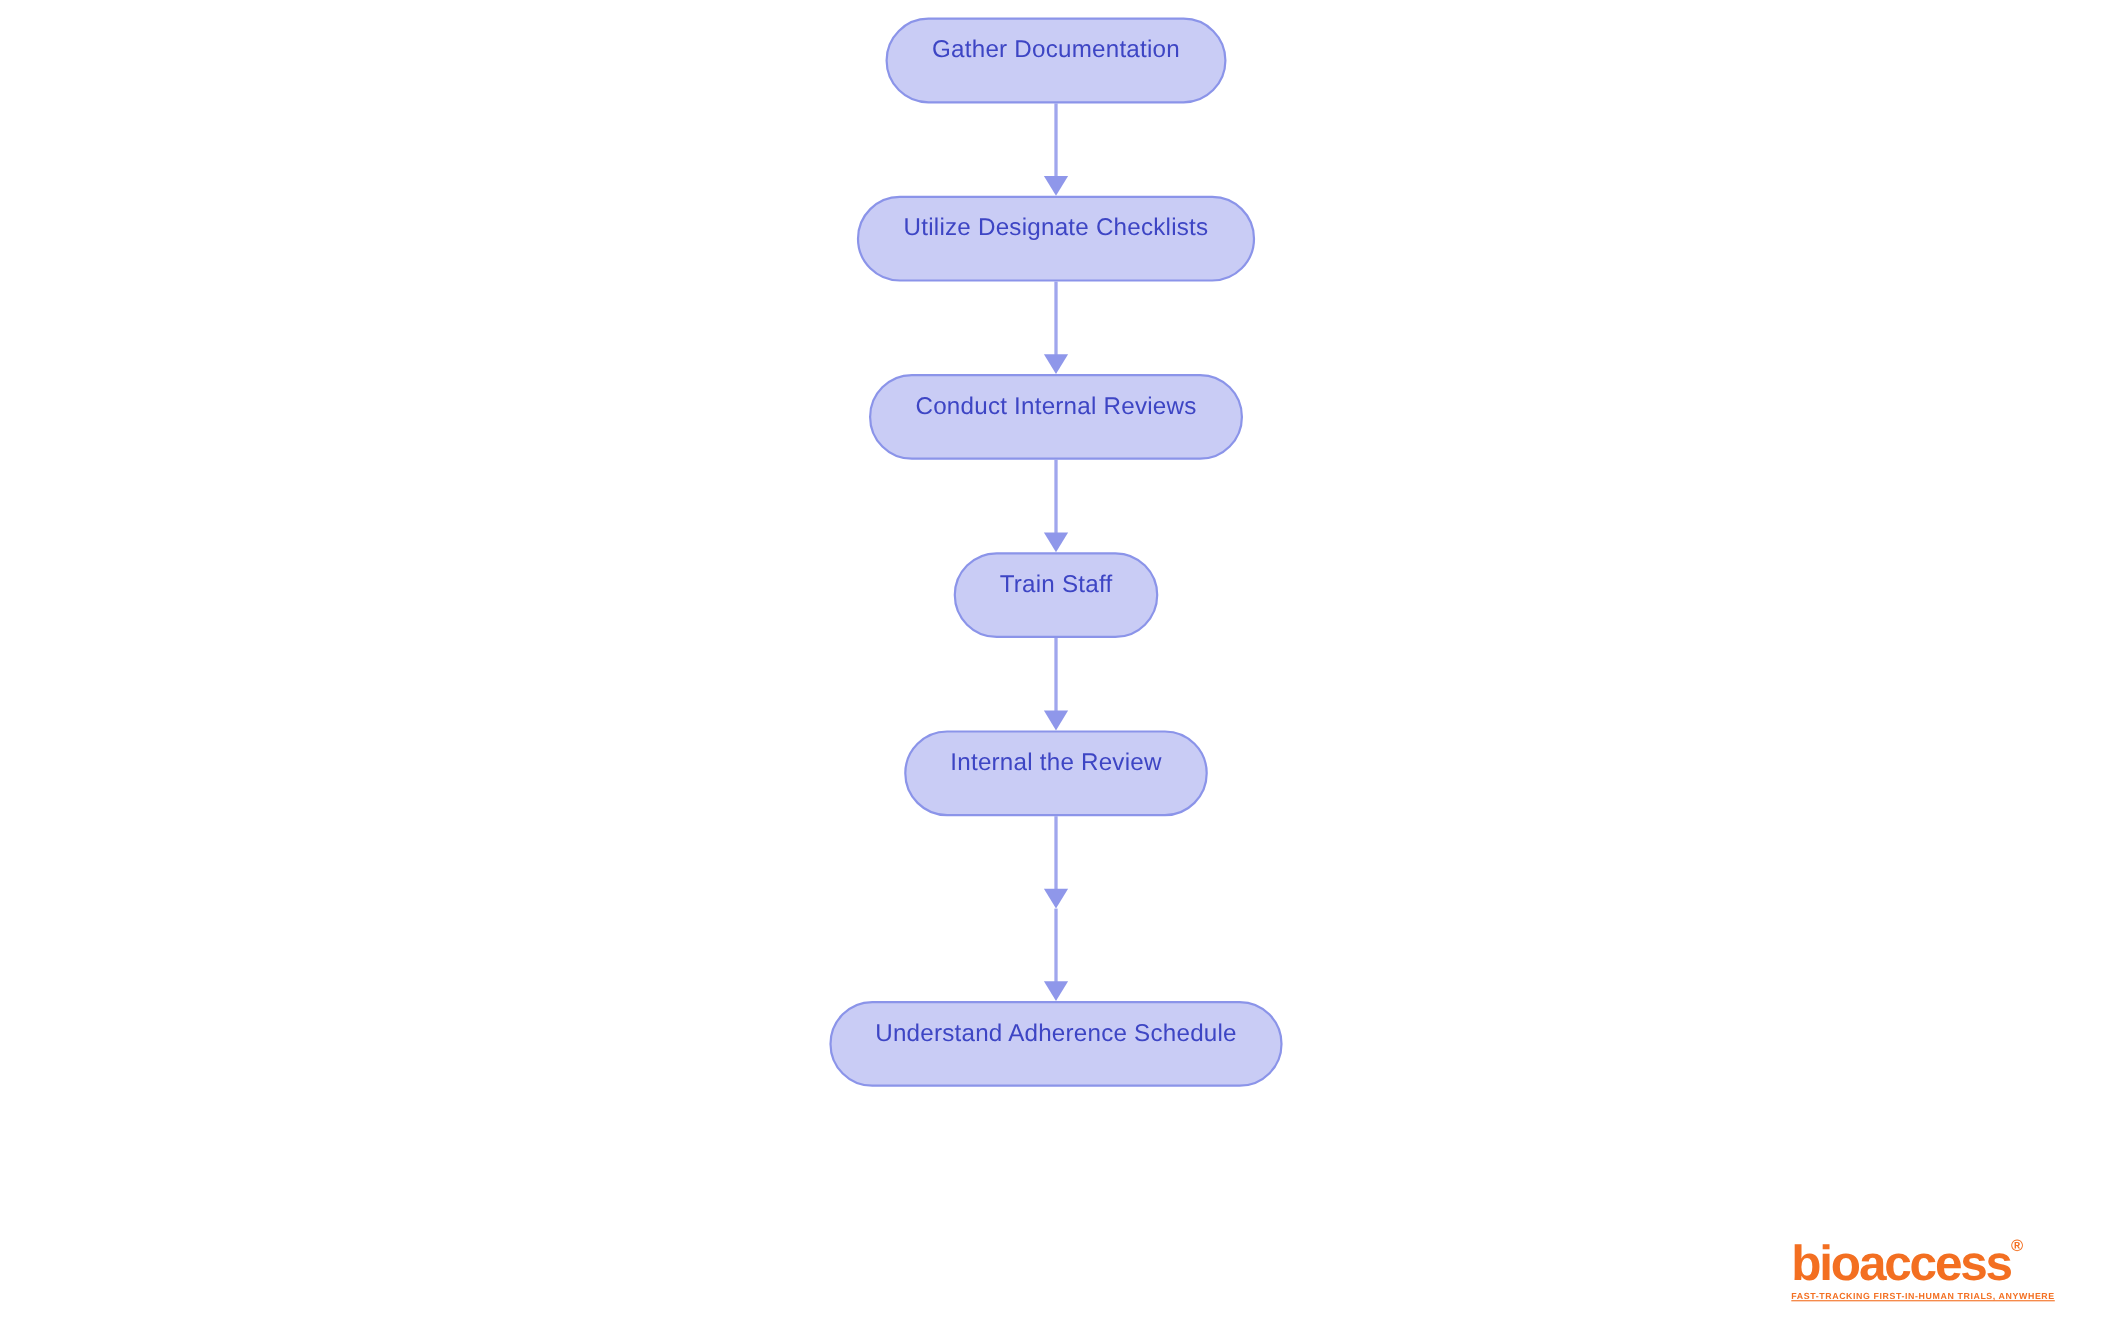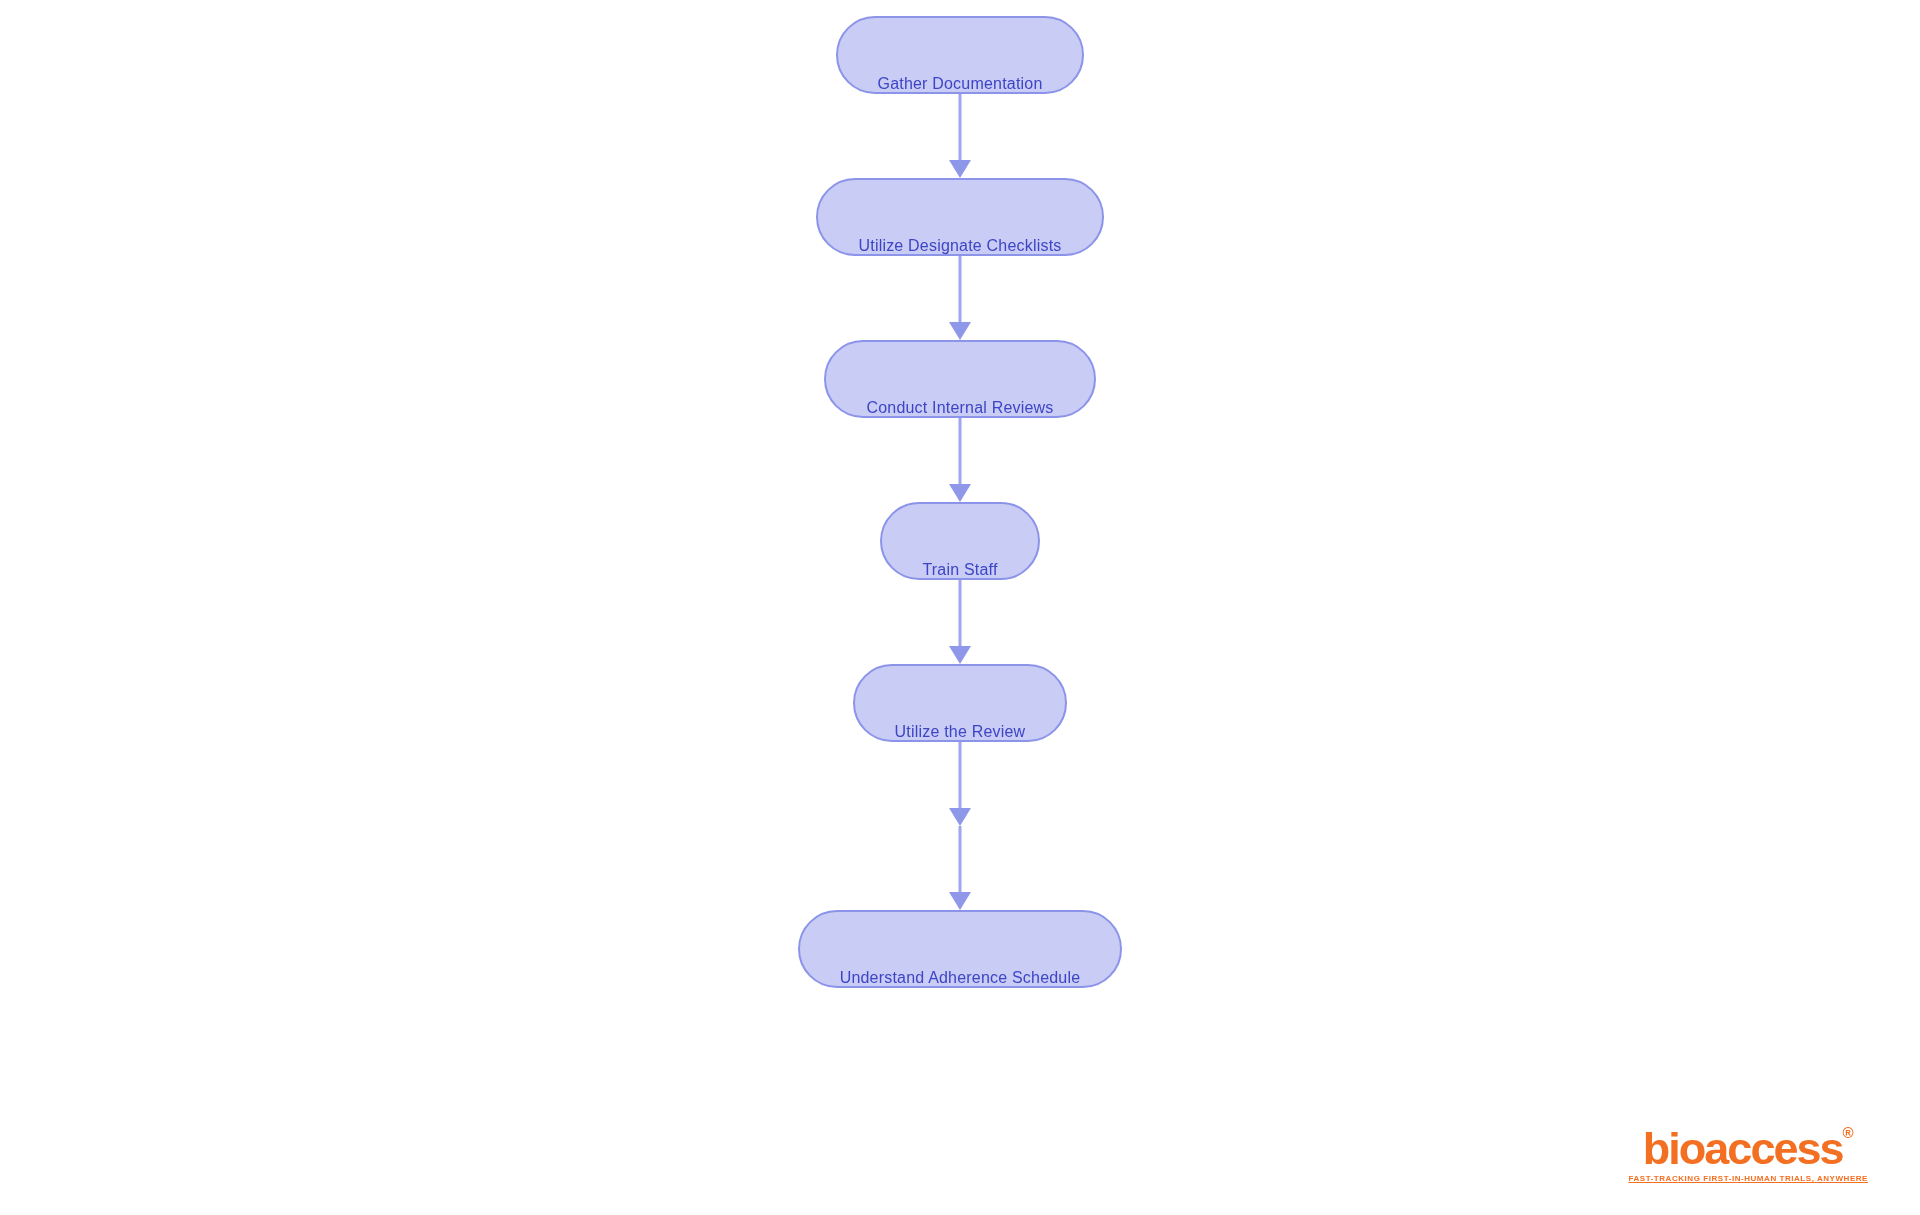--- a/index.html
+++ b/index.html
@@ -19,44 +19,44 @@
   }
   .flow{
     position:absolute;left:0;top:16px;width:1920px;
     display:flex;flex-direction:column;align-items:center;
   }
   .flow-node{
     height:78px;border-radius:39px;
     background:var(--node-fill);
     border:2px solid var(--node-border);
     color:var(--node-text);
-    display:inline-flex;align-items:flex-end;justify-content:center;
-    padding:0 40px;
-    font-size:16px;line-height:1;letter-spacing:.2px;
+    display:inline-flex;align-items:flex-start;justify-content:center;
+    padding:16px 40px;
+    font-size:22px;line-height:1;letter-spacing:.2px;
     white-space:nowrap;
   }
   .connector{
     height:84px;width:24px;position:relative;flex:0 0 auto;
   }
   .connector .line{
     position:absolute;left:50%;transform:translateX(-50%);
     top:0;height:70px;width:3px;
     background:var(--arrow-color);opacity:.85;
   }
   .connector .head{
     position:absolute;left:50%;transform:translateX(-50%);
     bottom:0;width:0;height:0;
     border-left:11px solid transparent;
     border-right:11px solid transparent;
     border-top:18px solid var(--arrow-color);
   }
   .logo{
     position:absolute;right:52px;top:1126px;
     color:var(--logo-orange);
-    text-align:center;
+    text-align:left;
   }
   .logo .wordmark{
     font-size:45px;font-weight:900;letter-spacing:-2px;line-height:1;
     display:inline-block;
   }
   .logo .reg{
     font-size:15px;font-weight:900;vertical-align:top;
     position:relative;top:-2px;letter-spacing:0;
   }
   .logo .tagline{
@@ -99,21 +99,21 @@
   <div class="flow-node">
     <span>Train Staff</span>
   </div>
 
   <div class="connector">
     <div class="line"></div>
     <div class="head"></div>
   </div>
 
   <div class="flow-node">
-    <span>Utilize the Review</span>
+    <span>Internal the Review</span>
   </div>
 
   <div class="connector">
     <div class="line"></div>
     <div class="head"></div>
   </div>
 
 
   <div class="connector">
     <div class="line"></div>

